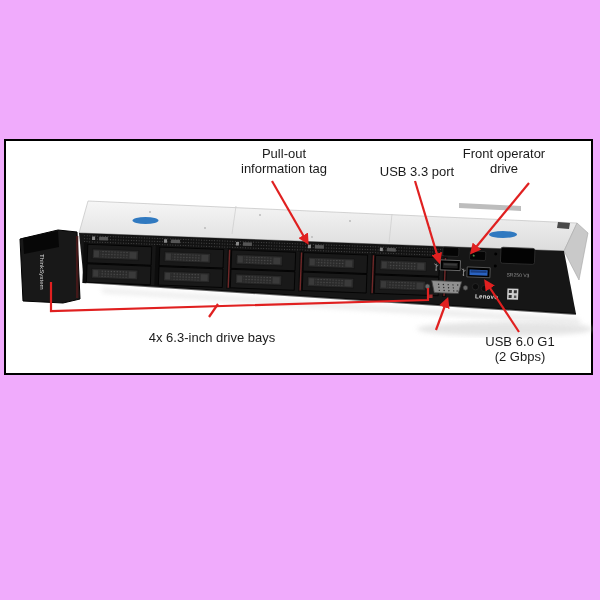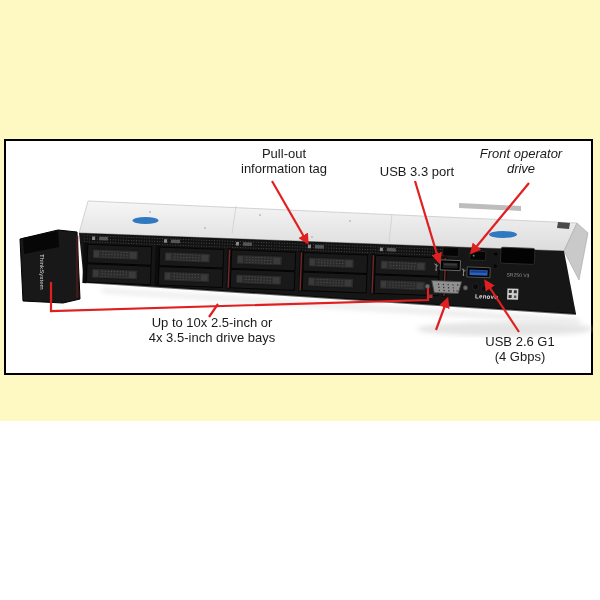--- a/index.html
+++ b/index.html
@@ -1,16 +1,16 @@
 <!DOCTYPE html>
 <html><head>
 <meta charset="utf-8">
 <style>
   html,body{margin:0;padding:0;background:#fff;}
-  .canvas{position:relative;width:600px;height:421px;background:#fef9c3;overflow:hidden;
+  .canvas{position:relative;width:600px;height:600px;background:#f0abfc;overflow:hidden;
           font-family:"Liberation Sans", sans-serif;}
   .frame{position:absolute;left:4px;top:139px;width:589px;height:236px;
          border:2px solid #000;background:#fff;box-sizing:border-box;}
   .art{position:absolute;left:0;top:0;width:600px;height:600px;}
   .callout{position:absolute;transform:translateX(-50%);text-align:center;
            font-size:13px;line-height:15px;color:#1a1a1a;white-space:nowrap;}
 </style>
 </head>
 <body>
 
@@ -226,29 +226,29 @@
 
   <div class="callout" style="left:284px;top:146px;">
     <span>Pull-out</span><br>
     <span>information tag</span>
   </div>
 
   <div class="callout" style="left:417px;top:164px;">
     <span>USB 3.3 port</span>
   </div>
 
-  <div class="callout" style="left:521px;top:146px;font-style:italic;">
+  <div class="callout" style="left:504px;top:146px;">
     <span>Front operator</span><br>
     <span>drive</span>
   </div>
 
   <div class="callout" style="left:212px;top:315px;">
-    <span>Up to 10x 2.5-inch or</span><br>
-    <span>4x 3.5-inch drive bays</span>
+    <br>
+    <span>4x 6.3-inch drive bays</span>
   </div>
 
 
   <div class="callout" style="left:520px;top:334px;">
-    <span>USB 2.6 G1</span><br>
-    <span>(4 Gbps)</span>
+    <span>USB 6.0 G1</span><br>
+    <span>(2 Gbps)</span>
   </div>
 
 </div>
 
 </body></html>

